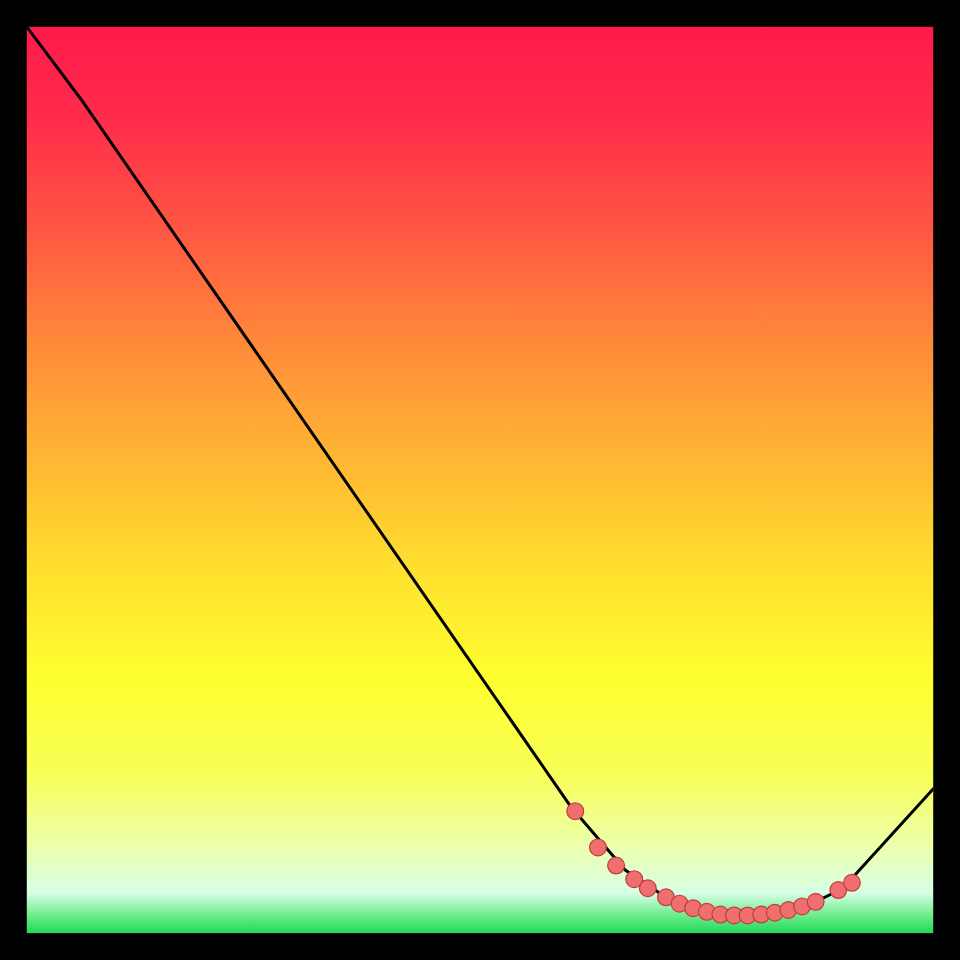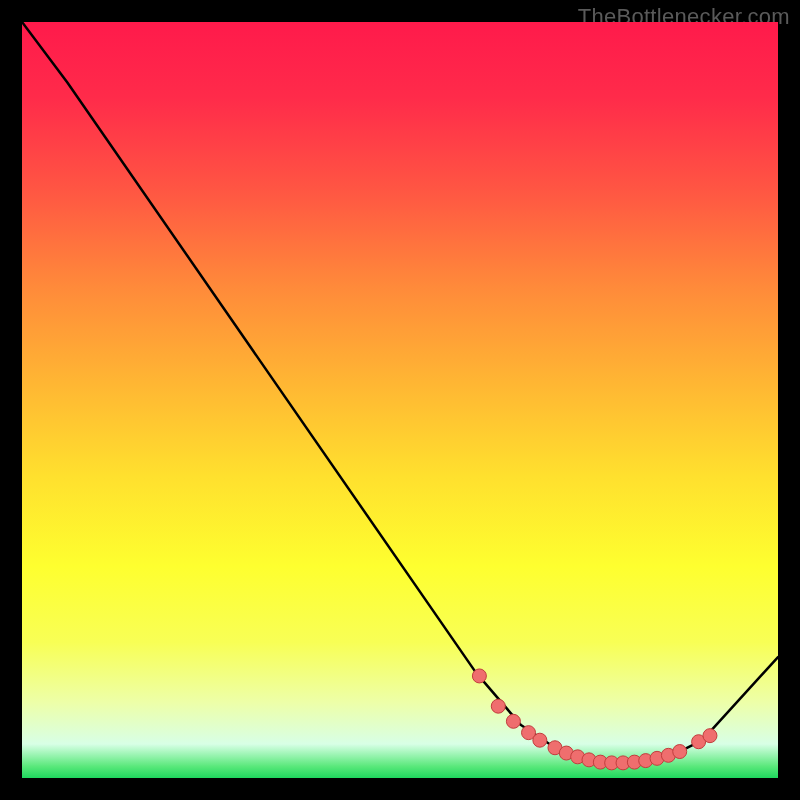--- a/index.html
+++ b/index.html
@@ -39,21 +39,20 @@
     font-weight: 400;
     letter-spacing: 0.3px;
     user-select: none;
   }
 </style>
 </head>
 <body>
 
 <div class="stage">
 
-  <div class="watermark">TheBottlenecker.com</div>
 
   <div class="plot">
     <svg viewBox="0 0 756 756" preserveAspectRatio="none">
       <defs>
         <linearGradient id="bg-grad" x1="0" y1="0" x2="0" y2="1">
             <stop offset="0%" stop-color="#ff1a4b"></stop>
             <stop offset="10%" stop-color="#ff2b4a"></stop>
             <stop offset="22%" stop-color="#ff5543"></stop>
             <stop offset="35%" stop-color="#ff8a3a"></stop>
             <stop offset="48%" stop-color="#ffb733"></stop>

